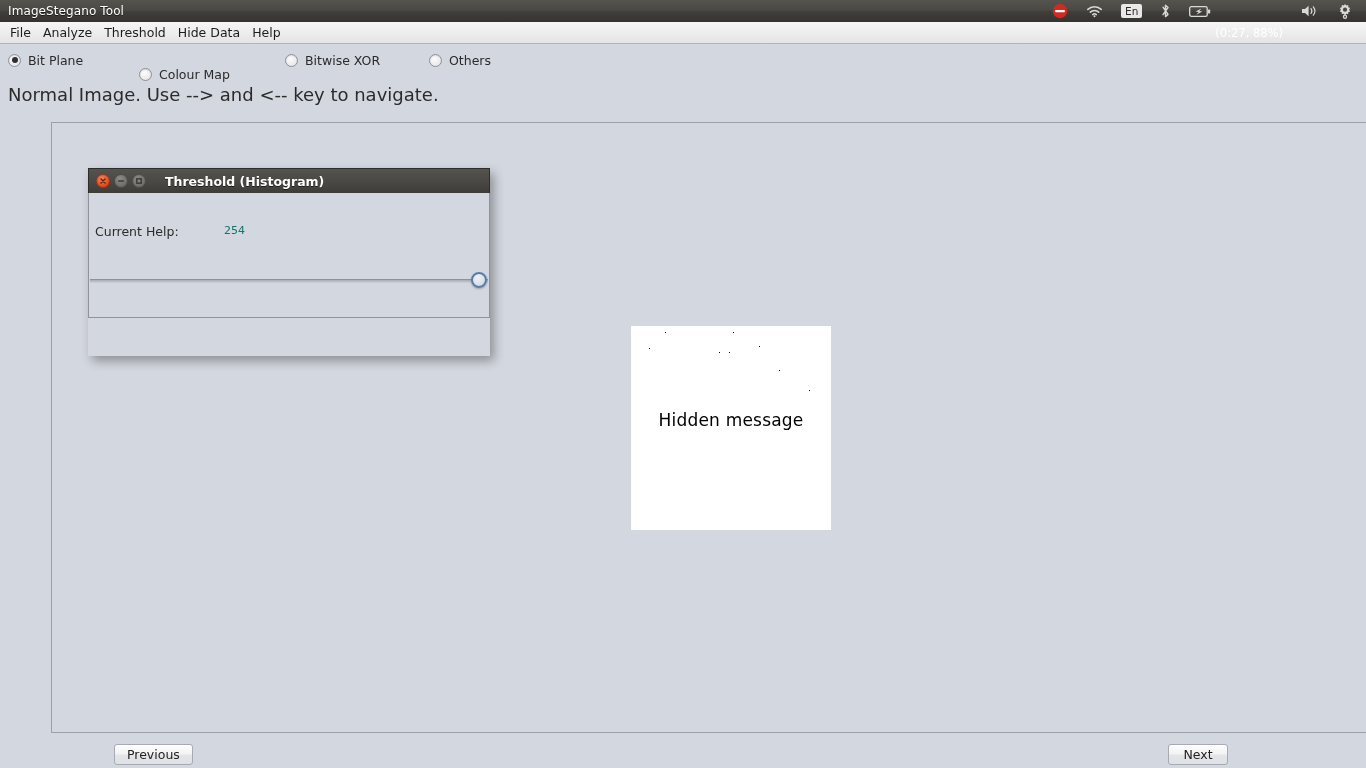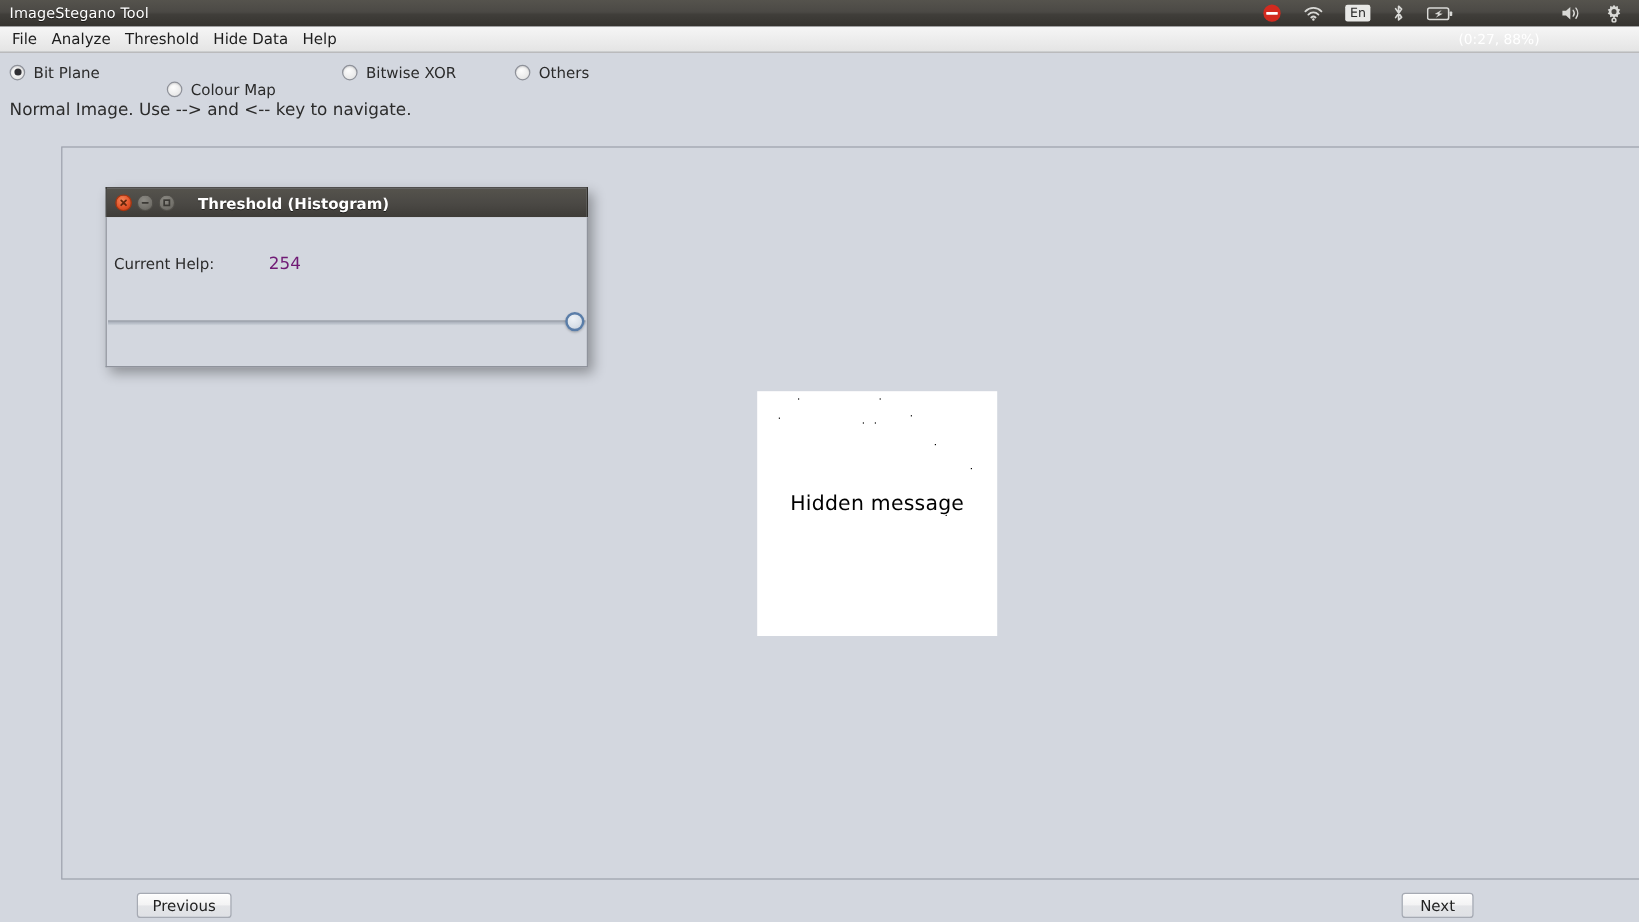--- a/index.html
+++ b/index.html
@@ -126,21 +126,21 @@
     font-size: 12.5px;
     color: #2b2b2b;
     margin-left: 7px;
     white-space: nowrap;
   }
 
   
   #status-line {
     position: absolute;
     left: 8px; top: 84px;
-    font-size: 14px;
+    font-size: 18px;
     color: #2b2b2b;
     white-space: nowrap;
   }
 
   
   #content-panel {
     position: absolute;
     left: 3px; top: 122px;
     width: 1360px; height: 611px;
     background: #d3d7df;
@@ -172,22 +172,22 @@
   }
   .noise-px {
     position: absolute;
     width: 1px; height: 1px;
     background: #000000;
   }
 
   
   #threshold-dialog {
     position: absolute;
-    left: 88px; top: 156px;
-    width: 402px; height: 150px;
+    left: 88px; top: 168px;
+    width: 402px; height: 188px;
     box-shadow: 4px 5px 10px rgba(0,0,0,0.33);
     z-index: 30;
   }
   #dialog-titlebar {
     height: 25px;
     background: linear-gradient(to bottom, #55534d 0%, #4a4844 55%, #3e3c38 100%);
     display: flex;
     align-items: center;
     padding-left: 7px;
     box-sizing: border-box;
@@ -234,22 +234,22 @@
   #cv-label {
     position: absolute;
     left: 6px; top: 31px;
     font-size: 12.5px;
     color: #2b2b2b;
     white-space: nowrap;
   }
   #cv-value {
     position: absolute;
     left: 135px; top: 31px;
-    font-size: 14px;
-    color: #701a75;
+    font-size: 11px;
+    color: #0f766e;
     white-space: nowrap;
   }
   #slider-wrap {
     position: absolute;
     left: 0; right: 0;
     top: 79px;
     height: 20px;
   }
   #slider-track {
     position: absolute;

